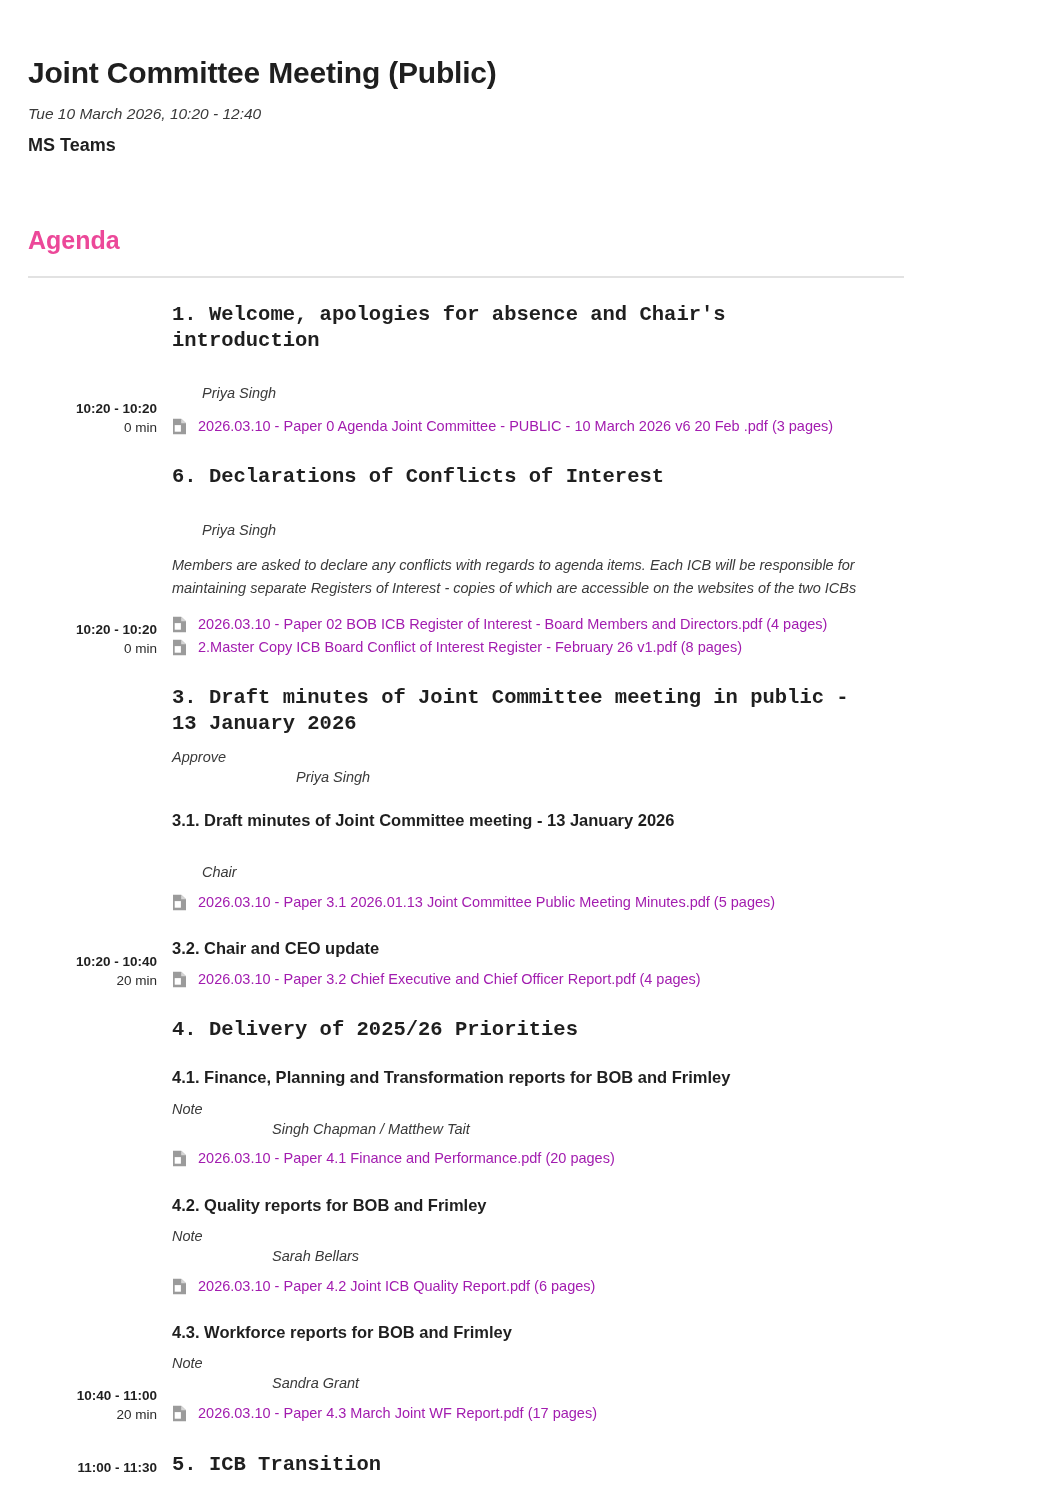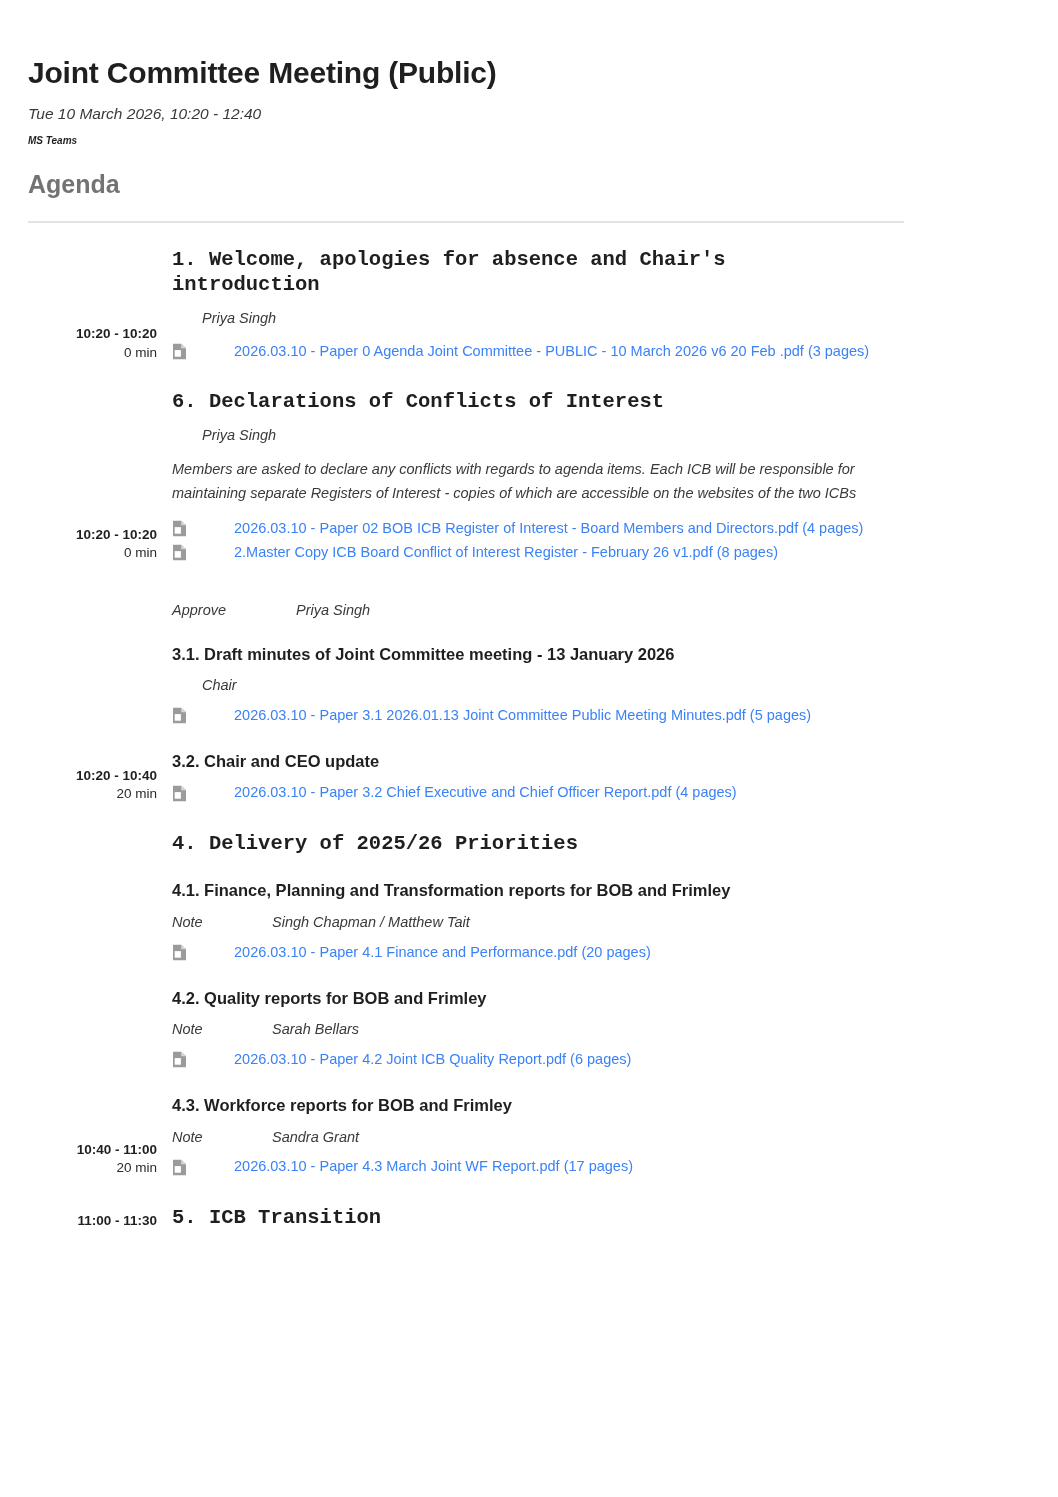--- a/index.html
+++ b/index.html
@@ -35,34 +35,33 @@
     line-height: 1.15;
   }
   .doc-datetime {
     font-size: 15.5px;
     font-style: italic;
     color: #3a3a3a;
     margin: 0 0 12px 0;
     line-height: 1.2;
   }
   .doc-location {
-    font-size: 10px;
+    font-size: 18px;
     font-weight: bold;
     color: #1f1f1f;
     margin: 0;
     line-height: 1.2;
-    font-style: italic;
   }
 
   
   .agenda-heading {
     font-size: 25px;
     font-weight: bold;
-    color: #737373;
-    margin: 24px 0 0 0;
+    color: #ec4899;
+    margin: 70px 0 0 0;
     line-height: 1.1;
   }
   .rule {
     height: 2px;
     background: #e2e2e2;
     margin: 22px 0 0 0;
     width: 1002px;
   }
 
   
@@ -134,41 +133,41 @@
   }
   .meta-row.note-cols .action {
     flex: 0 0 100px;
     width: 100px;
   }
   .meta-row.presenter-only {
     padding-left: 30px;
   }
   .meta-row .presenter {
     white-space: nowrap;
+    margin-top: 20px;
   }
 
   .item-desc {
     font-size: 14.5px;
     font-style: italic;
     color: #3a3a3a;
     line-height: 1.62;
     margin: 14px 0 0 0;
     max-width: 822px;
   }
 
   .attachments {
     margin-top: 12px;
   }
   .attachment {
     display: flex;
     align-items: center;
     font-size: 14.5px;
-    color: #3b82f6;
+    color: #a21caf;
     line-height: 1.6;
-    gap: 36px;
   }
   .file-icon {
     flex: 0 0 15px;
     width: 15px;
     height: 17px;
     margin-right: 11px;
     display: block;
   }
   .attachment-name {
     white-space: nowrap;
@@ -251,20 +250,21 @@
             </div>
           </div>
         </div>
       </div>
       <div class="agenda-item">
         <div class="time-col">
           <div class="time-range">10:20 - 10:40</div>
           <div class="time-duration">20 min</div>
         </div>
         <div class="body-col">
+          <div class="item-title">3. Draft minutes of Joint Committee meeting in public - 13 January 2026</div>
           <div class="meta-row">
             <span class="action">Approve</span>
             <span class="presenter">Priya Singh</span>
           </div>
           <div class="subitems">
             <div class="subitem">
               <div class="sub-title">3.1. Draft minutes of Joint Committee meeting - 13 January 2026</div>
               <div class="meta-row presenter-only">
                 <span class="presenter">Chair</span>
               </div>

